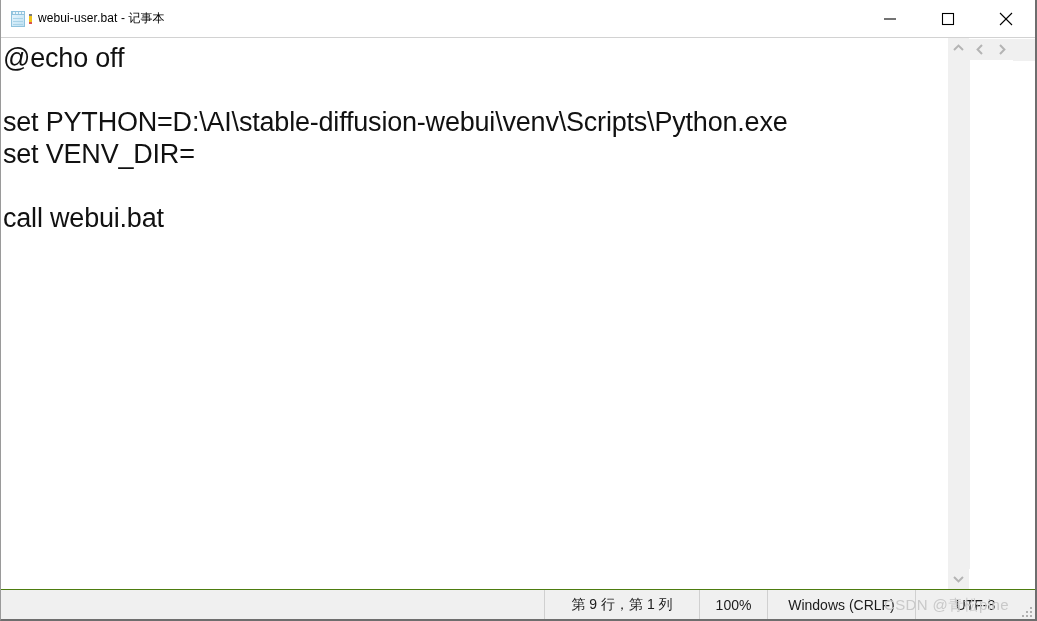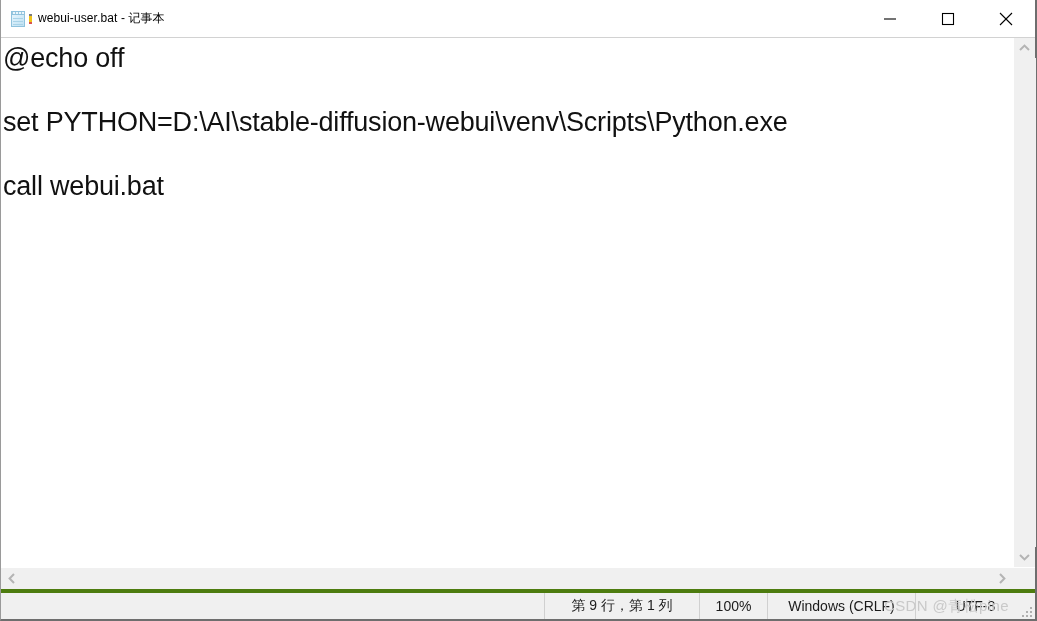--- a/index.html
+++ b/index.html
@@ -115,21 +115,21 @@
     padding: 2px 7px 3px 7px;
     white-space: nowrap;
     line-height: 18px;
   }
 
   
   #editor-region {
     flex: 1 1 auto;
     position: relative;
     display: flex;
-    flex-direction: column;
+    flex-direction: row;
     border-top: 1px solid #d2d2d2;
     min-height: 0;
     background: #ffffff;
   }
   #editor-row {
     flex: 1 1 auto;
     display: flex;
     min-height: 0;
   }
   #textarea {
@@ -198,21 +198,21 @@
     width: 22px;
     height: 22px;
     background: #f0f0f0;
   }
 
   
   #statusbar {
     height: 30px;
     min-height: 30px;
     background: #f0f0f0;
-    border-top: 4px solid #4d7c0f;
+    border-top: 1px solid #4d7c0f;
     display: flex;
     align-items: stretch;
     position: relative;
   }
   #status-spacer { flex: 1 1 auto; }
   .status-cell {
     display: flex;
     align-items: center;
     justify-content: center;
     font-size: 14px;
@@ -288,20 +288,21 @@
   </div>
 
 
   <div id="editor-region">
     <div id="editor-row">
 
       <div id="textarea">
         <div class="code-line">@echo off</div>
         <div class="code-line blank"></div>
         <div class="code-line">set PYTHON=D:\AI\stable-diffusion-webui\venv\Scripts\Python.exe</div>
+        <div class="code-line">set VENV_DIR=</div>
         <div class="code-line blank"></div>
         <div class="code-line">call webui.bat</div>
       </div>
 
       <div id="vscroll">
         <div class="sb-arrow">
           <svg width="11" height="8" viewBox="0 0 11 8">
             <polyline points="1,6 5.5,1.6 10,6" fill="none" stroke="#b4b4b4" stroke-width="2"></polyline>
           </svg>
         </div>

